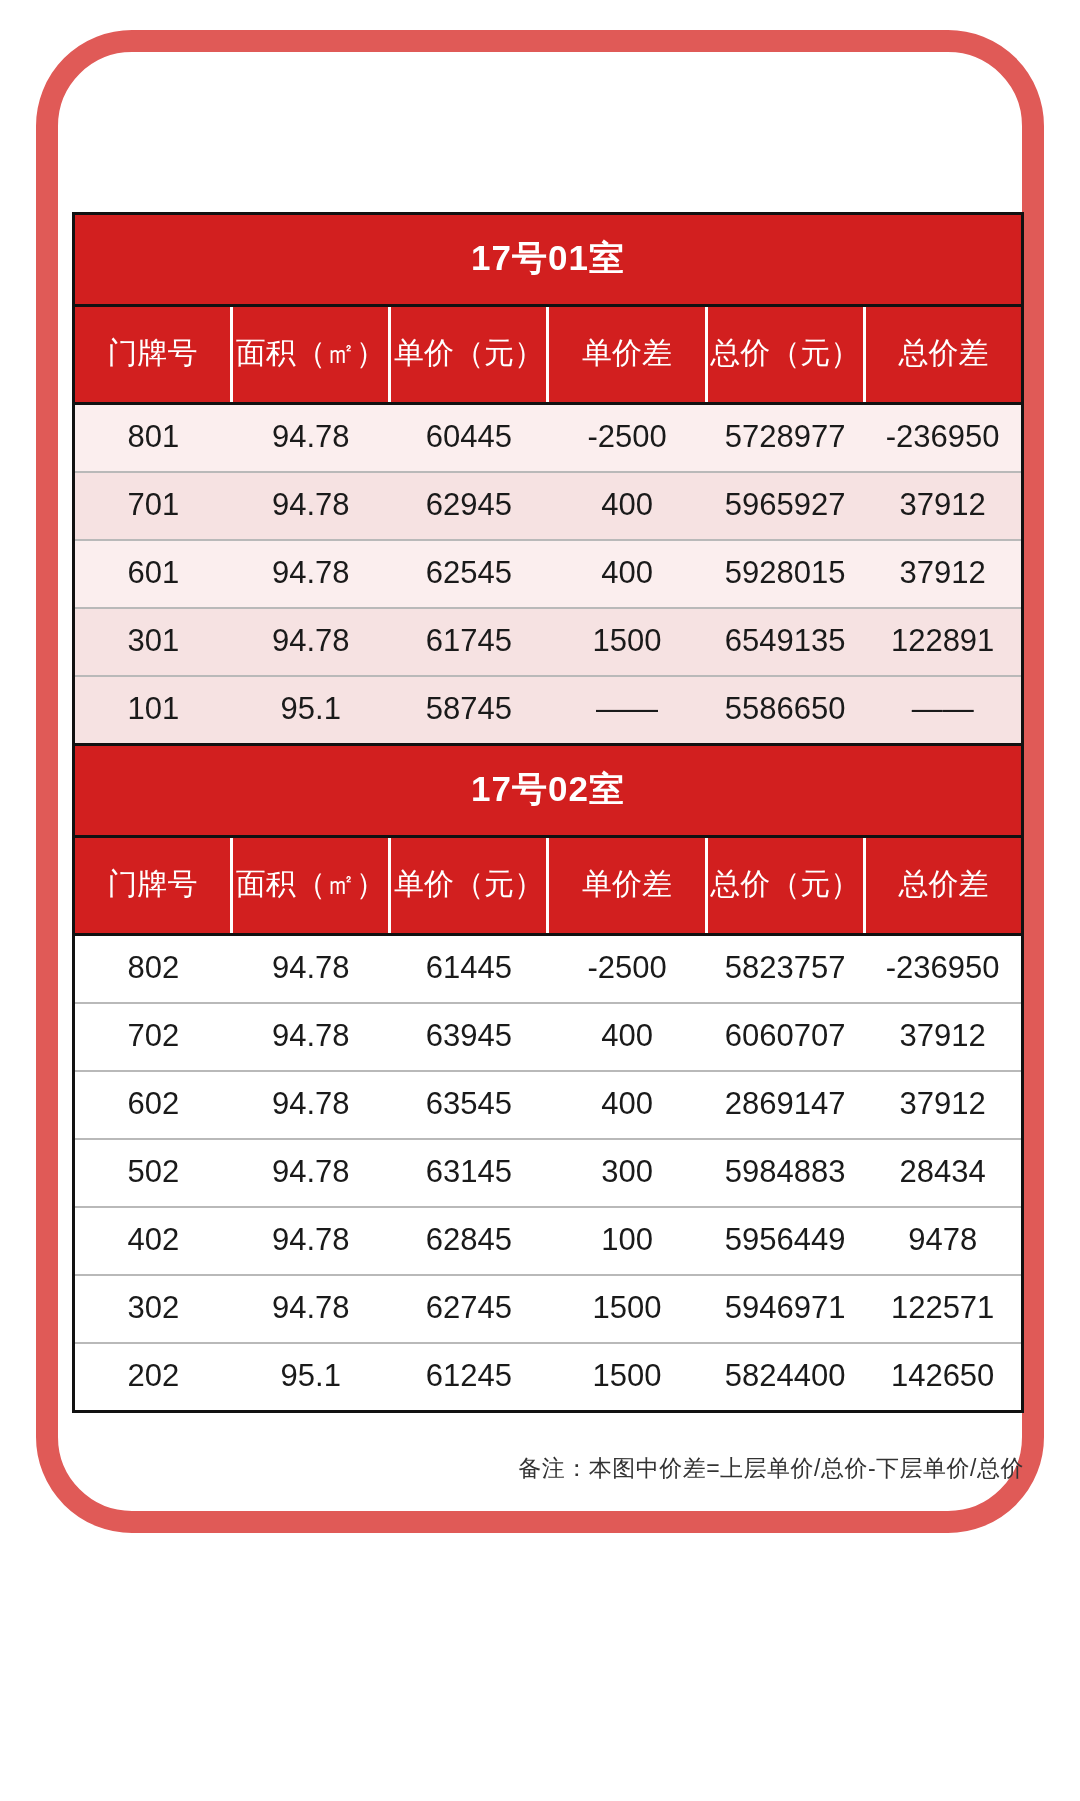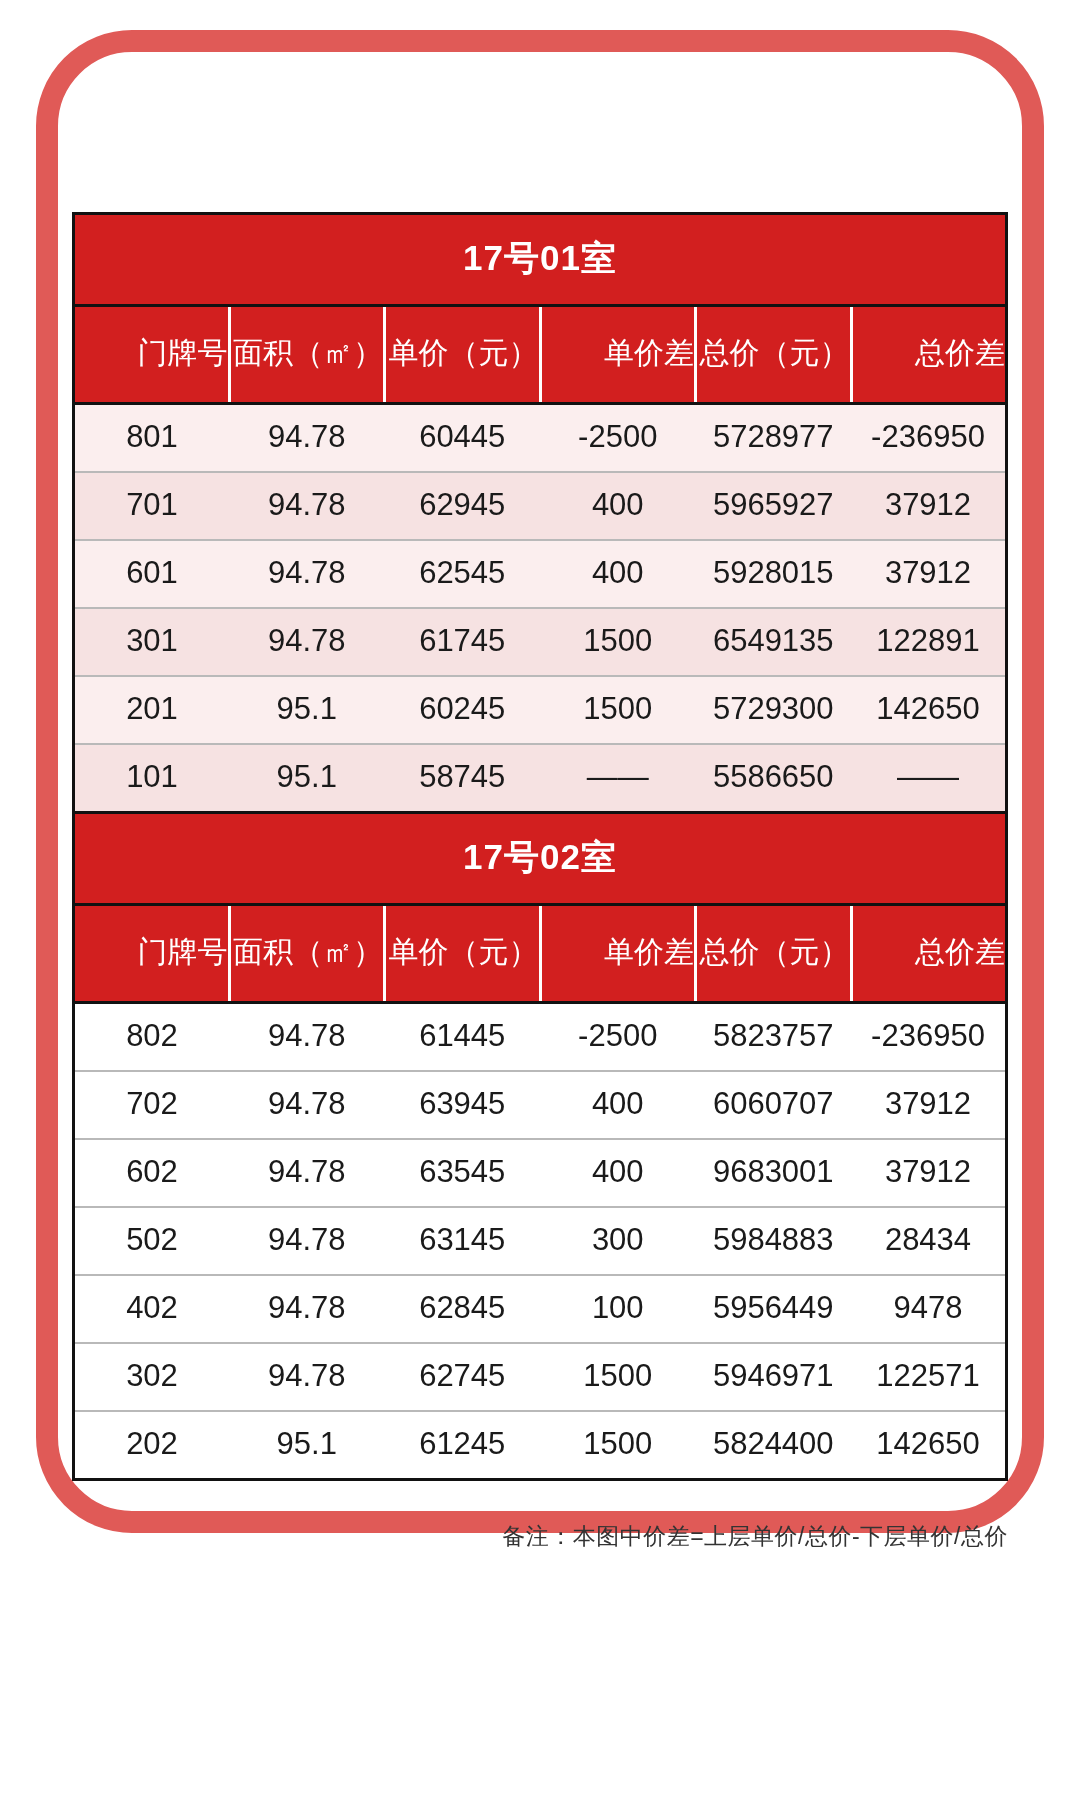--- a/index.html
+++ b/index.html
@@ -13,21 +13,21 @@
     font-family: "Liberation Sans", sans-serif;
     -webkit-font-smoothing: antialiased;
   }
 
   
   #page {
     position: relative;
     width: 1080px;
     height: 1559px;
     box-sizing: border-box;
-    padding: 30px 32px 26px 32px;
+    padding: 30px 16px 26px 32px;
   }
   #frame {
     position: absolute;
     left: 36px;
     top: 30px;
     right: 36px;
     bottom: 26px;
     border: 22px solid #e05a57;
     border-radius: 96px;
     box-sizing: border-box;
@@ -88,21 +88,21 @@
     border-bottom: 3px solid #111111;
     letter-spacing: 1px;
   }
 
   .head-row th {
     background: #d21f1f;
     color: #ffffff;
     font-size: 30px;
     font-weight: normal;
     padding: 26px 0 28px 0;
-    text-align: right;
+    text-align: center;
     border-right: 3px solid #ffffff;
     border-bottom: 3px solid #111111;
     white-space: nowrap;
   }
   .head-row th:last-child {
     border-right: none;
   }
 
   .data-row td {
     text-align: center;
@@ -188,28 +188,20 @@
         <td>37912</td>
       </tr>
       <tr class="data-row alt">
         <td>301</td>
         <td>94.78</td>
         <td>61745</td>
         <td>1500</td>
         <td>6549135</td>
         <td>122891</td>
       </tr>
-      <tr class="data-row">
-        <td>201</td>
-        <td>95.1</td>
-        <td>60245</td>
-        <td>1500</td>
-        <td>5729300</td>
-        <td>142650</td>
-      </tr>
       <tr class="data-row alt">
         <td>101</td>
         <td>95.1</td>
         <td>58745</td>
         <td>——</td>
         <td>5586650</td>
         <td>——</td>
       </tr>
     </tbody>
       </table>
@@ -241,21 +233,21 @@
         <td>63945</td>
         <td>400</td>
         <td>6060707</td>
         <td>37912</td>
       </tr>
       <tr class="data-row">
         <td>602</td>
         <td>94.78</td>
         <td>63545</td>
         <td>400</td>
-        <td>9683001</td>
+        <td>2869147</td>
         <td>37912</td>
       </tr>
       <tr class="data-row">
         <td>502</td>
         <td>94.78</td>
         <td>63145</td>
         <td>300</td>
         <td>5984883</td>
         <td>28434</td>
       </tr>

